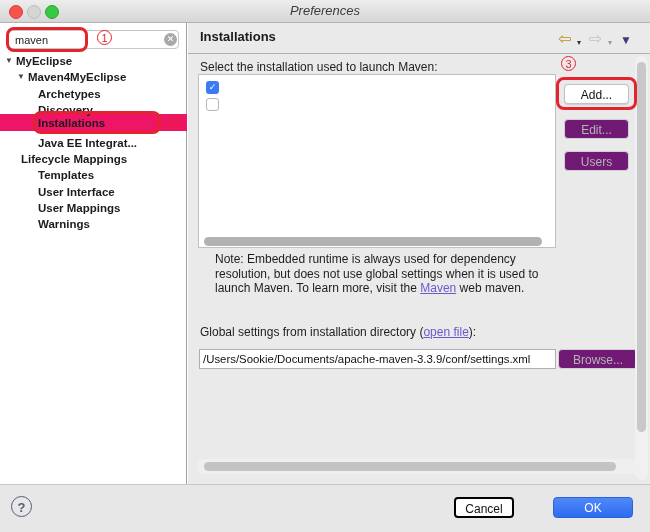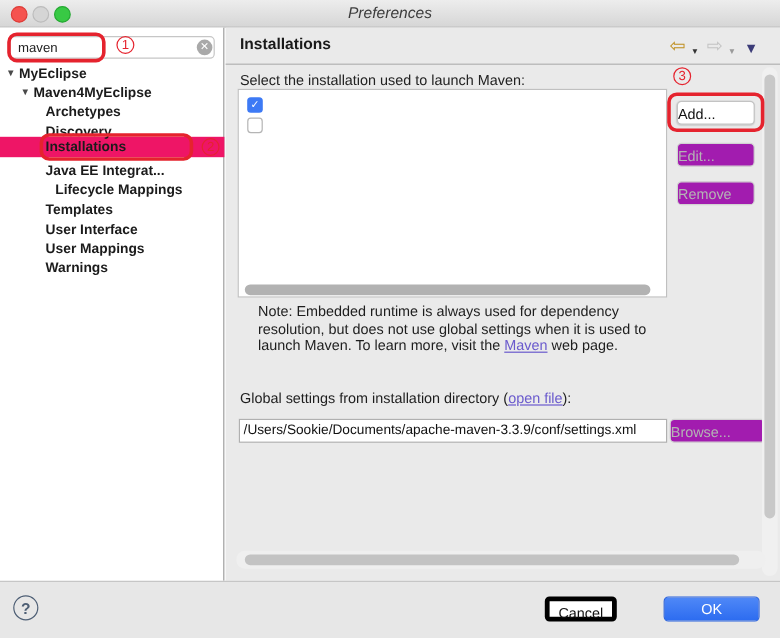--- a/index.html
+++ b/index.html
@@ -56,24 +56,24 @@
     border:1px solid #c0c0c0;box-sizing:border-box;}
   .lrow{position:absolute;left:6px;height:15px;line-height:15px;font-size:12px;
     white-space:nowrap;overflow:hidden;width:346px;}
   .cb{position:absolute;width:13px;height:13px;border-radius:3px;box-sizing:border-box;
     text-align:center;}
   .cb.checked{background:#3d7af5;color:#fff;font-size:9px;line-height:13px;font-weight:bold;}
   .cb.un{background:#fff;border:1px solid #b5b5b5;}
   .listscroll{left:5px;top:162px;width:338px;height:9px;border-radius:5px;background:#b2b2b2;}
 
   .mini{position:absolute;height:20px;border-radius:4px;font-size:12px;
-    line-height:20px;box-sizing:border-box;}
+    text-align:center;line-height:20px;box-sizing:border-box;}
   .mini.on{background:#ffffff;border:1px solid #c3c3c3;color:#111;
     box-shadow:0 0.5px 1px rgba(0,0,0,0.12);}
-  .mini.off{background:#a21caf;border:1px solid #d2d2d2;color:#b4b4b4;}
+  .mini.off{background:#701a75;border:1px solid #d2d2d2;color:#b4b4b4;}
 
   .note{left:215px;top:252px;width:344px;font-size:12px;line-height:14.5px;color:#1d1d1d;}
   a.lnk{color:#6a5acd;text-decoration:underline;cursor:pointer;}
 
   .globallabel{left:200px;top:325px;font-size:12px;color:#1d1d1d;}
   .pathfield{left:199px;top:349px;width:357px;height:20px;box-sizing:border-box;
     border:1px solid #b0b0b0;background:#fff;font-family:inherit;font-size:11.4px;
     color:#111;padding:0 2px 0 3px;outline:none;}
 
   
@@ -82,21 +82,21 @@
   .htrack{left:197px;top:459px;width:441px;height:15px;background:#efefef;border-radius:7px;}
   .hthumb{left:204px;top:462px;width:412px;height:9px;background:#c3c3c3;border-radius:5px;}
 
   
   .footer{left:0;top:484px;width:650px;height:48px;background:#e7e7e7;
     border-top:1px solid #c6c6c6;box-sizing:border-box;}
   .helpbtn{left:11px;top:496px;width:21px;height:21px;border-radius:50%;
     border:1.5px solid #4e5f75;color:#4e5f75;font-size:13px;font-weight:bold;
     line-height:21px;text-align:center;box-sizing:border-box;}
   .btn-cancel{left:454px;top:497px;width:60px;height:21px;background:#fff;
-    border:4px solid #000000;border-radius:4px;font-size:12px;color:#111;
+    border:2px solid #000000;border-radius:4px;font-size:12px;color:#111;
     text-align:center;line-height:21px;box-sizing:border-box;}
   .btn-ok{left:553px;top:497px;width:80px;height:21px;
     background:linear-gradient(#4f88f7,#2d6cf0);border:1px solid #2a62dd;
     border-radius:4px;font-size:12px;color:#fff;text-align:center;line-height:21px;
     box-sizing:border-box;}
 </style>
 </head>
 <body>
 
 <div class="abs titlebar">
@@ -124,21 +124,21 @@
 </div>
 <div class="trow" style="left:38px;top:102px;">
   <span>Discovery</span>
 </div>
 <div class="trow" style="left:38px;top:115px;">
   <span>Installations</span>
 </div>
 <div class="trow" style="left:38px;top:135px;">
   <span>Java EE Integrat...</span>
 </div>
-<div class="trow" style="left:46px;top:151px;">
+<div class="trow" style="left:21px;top:151px;">
   <span>Lifecycle Mappings</span>
 </div>
 <div class="trow" style="left:38px;top:167px;">
   <span>Templates</span>
 </div>
 <div class="trow" style="left:38px;top:184px;">
   <span>User Interface</span>
 </div>
 <div class="trow" style="left:38px;top:200px;">
   <span>User Mappings</span>
@@ -160,23 +160,23 @@
 <div class="abs selectlabel">Select the installation used to launch Maven:</div>
 
 <div class="abs listbox">
   <div class="cb checked" style="left:7px;top:6px;">✓</div>
   <div class="cb un" style="left:7px;top:23px;"></div>
   <div class="abs listscroll"></div>
 </div>
 
 <div class="mini on abs" style="left:564px;top:84px;width:65px;">Add...</div>
 <div class="mini off abs" style="left:564px;top:119px;width:65px;">Edit...</div>
-<div class="mini off abs" style="left:564px;top:151px;width:65px;">Remove</div>
+<div class="mini off abs" style="left:564px;top:151px;width:65px;">Users</div>
 
-<div class="abs note"><span>Note: Embedded runtime is always used for dependency resolution, but does not use global settings when it is used to launch Maven. To learn more, visit the </span><a class="lnk">Maven</a><span> web page.</span></div>
+<div class="abs note"><span>Note: Embedded runtime is always used for dependency resolution, but does not use global settings when it is used to launch Maven. To learn more, visit the </span><a class="lnk">Maven</a><span> web maven.</span></div>
 
 <div class="abs globallabel"><span>Global settings from installation directory (</span><a class="lnk">open file</a><span>):</span></div>
 
 <input class="abs pathfield" value="/Users/Sookie/Documents/apache-maven-3.3.9/conf/settings.xml" style="">
 <div class="mini off abs" style="left:558px;top:349px;width:80px;">Browse...</div>
 
 <div class="abs vtrack"></div>
 <div class="abs vthumb"></div>
 <div class="abs htrack"></div>
 <div class="abs hthumb"></div>

